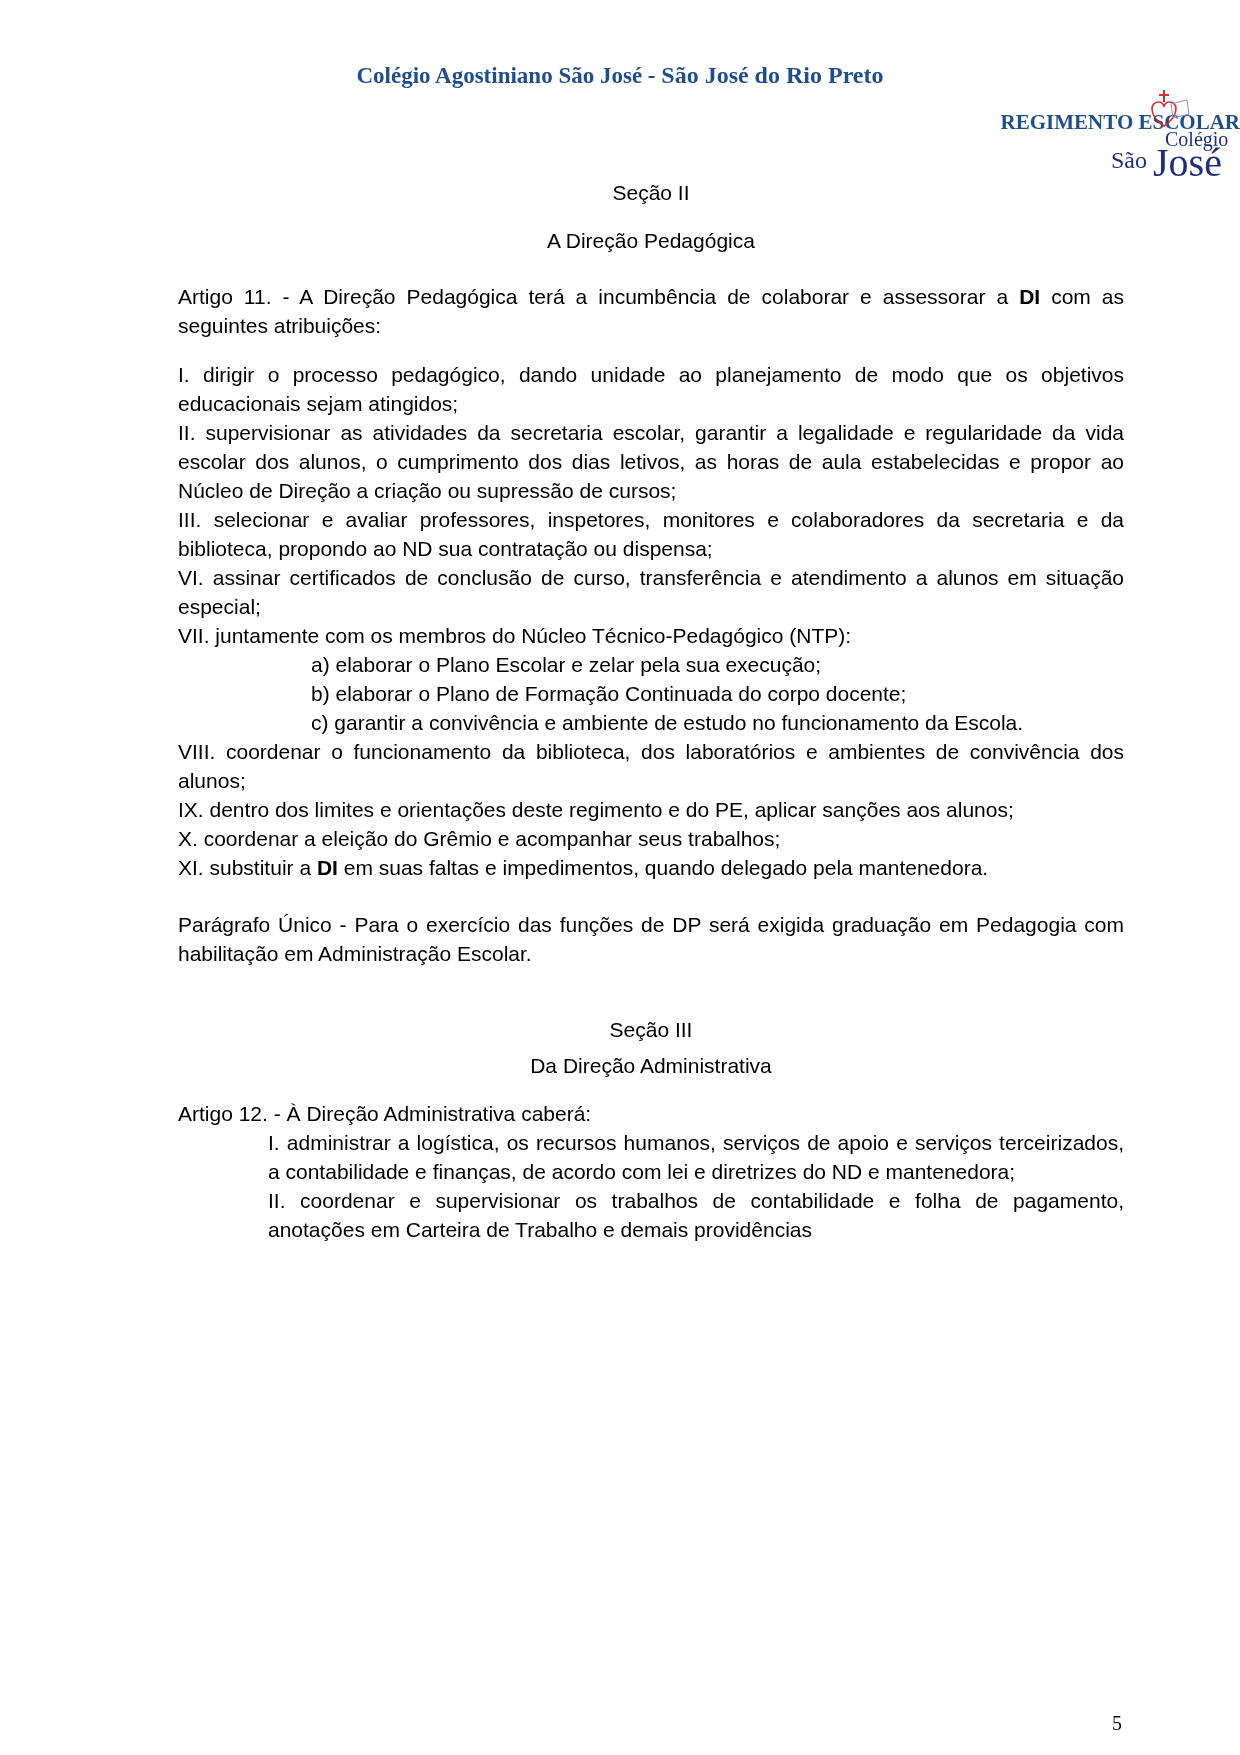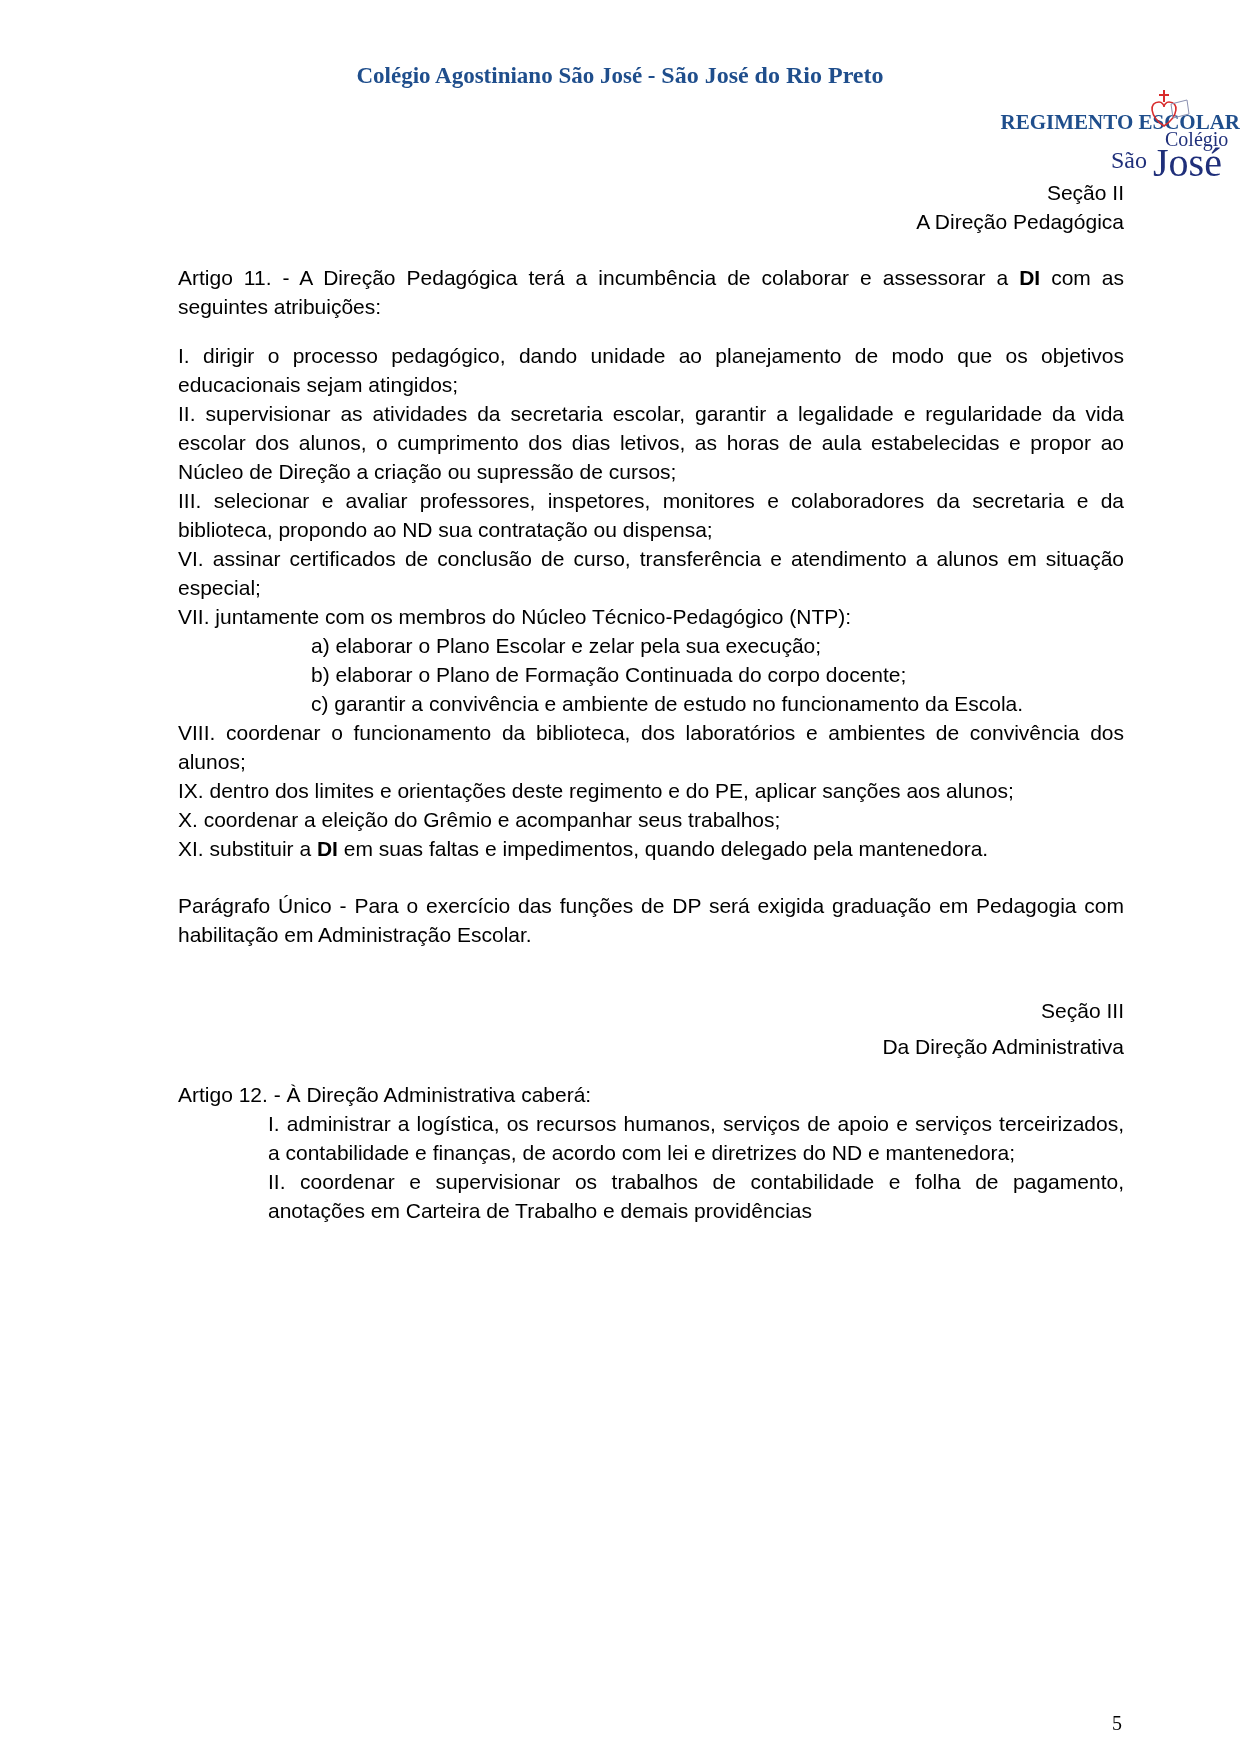--- a/index.html
+++ b/index.html
@@ -13,21 +13,21 @@
   .header-subtitle {
     position: absolute; left: 0; width: 1240px; top: 110px; text-align: right;
     font-family: "Liberation Serif", serif; font-weight: bold; color: #1f4e8c;
     font-size: 21px;
   }
   .logo { position: absolute; left: 1109px; top: 88px; width: 125px; height: 95px; }
   .content {
     position: absolute; left: 178px; width: 946px; top: 178px;
     font-family: "Liberation Sans", sans-serif; font-size: 21px; line-height: 29px;
   }
-  .center { text-align: right; }
+  .center { text-align: center; }
   .justify { text-align: justify; text-align-last: left; }
   .p { margin: 0; }
   .indent-sub { padding-left: 133px; }
   .indent-art12 { padding-left: 90px; }
   .b { font-weight: bold; }
   .page-number {
     position: absolute; left: 1112px; top: 1712px;
     font-family: "Liberation Serif", serif; font-size: 20px;
   }
 </style>
@@ -48,21 +48,21 @@
       <path d="M62 16 L78 12 L80 26 L64 30 Z" fill="none" stroke="#8a8fb0" stroke-width="1"></path>
       <text x="56" y="58" font-family="Liberation Serif, serif" font-size="20" fill="#1f2f7a">Colégio</text>
       <text x="2" y="80" font-family="Liberation Serif, serif" font-size="24" fill="#1f2f7a">São</text>
       <text x="44" y="88" font-family="Liberation Serif, serif" font-size="40" fill="#1f2f7a">José</text>
     </svg>
   </div>
 </div>
 
 <div class="content">
   <p class="p center">Seção II</p>
-  <p class="p center" style="">A Direção Pedagógica</p>
+  <p class="p center" style="margin-top:19px">A Direção Pedagógica</p>
 
   <p class="p justify" style="margin-top:27px"><span>Artigo 11. - A Direção Pedagógica terá a incumbência de colaborar e assessorar a </span><span class="b">DI</span><span> com as seguintes atribuições:</span></p>
 
   <div style="margin-top:20px">
     <p class="p justify">I. dirigir o processo pedagógico, dando unidade ao planejamento de modo que os objetivos educacionais sejam atingidos;</p>
     <p class="p justify">II. supervisionar as atividades da secretaria escolar, garantir a legalidade e regularidade da vida escolar dos alunos, o cumprimento dos dias letivos, as horas de aula estabelecidas e propor ao Núcleo de Direção a criação ou supressão de cursos;</p>
     <p class="p justify">III. selecionar e avaliar professores, inspetores, monitores e colaboradores da secretaria e da biblioteca, propondo ao ND sua contratação ou dispensa;</p>
     <p class="p justify">VI. assinar certificados de conclusão de curso, transferência e atendimento a alunos em situação especial;</p>
     <p class="p">VII. juntamente com os membros do Núcleo Técnico-Pedagógico (NTP):</p>
     <p class="p indent-sub">a) elaborar o Plano Escolar e zelar pela sua execução;</p>

